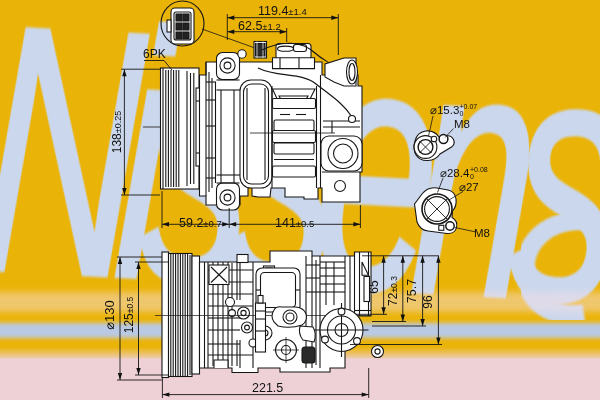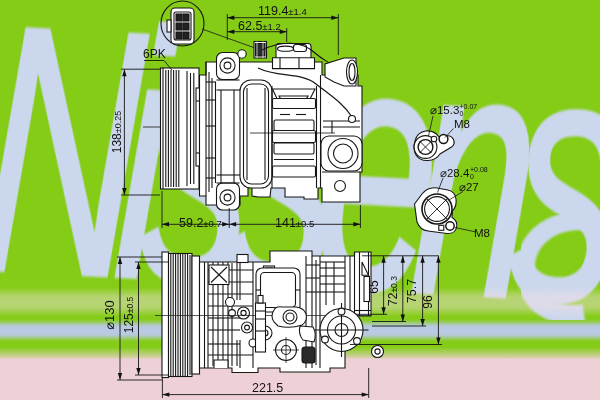--- a/index.html
+++ b/index.html
@@ -1,16 +1,16 @@
 <!DOCTYPE html>
 <html><head>
 <meta charset="utf-8">
 <style>
   html,body{margin:0;padding:0;background:#fff;}
-  #page{position:relative;width:600px;height:400px;overflow:hidden;background:#84cc16;
+  #page{position:relative;width:600px;height:400px;overflow:hidden;background:#eab308;
         font-family:"Liberation Sans", sans-serif;}
   svg{position:absolute;left:0;top:0;}
 </style>
 </head>
 <body>
 <div id="page">
 <svg width="600" height="400" viewBox="0 0 600 400">
 
   <g id="wmark" transform="rotate(3 300 200)">
     <text x="-28" y="285" font-family="Liberation Sans, sans-serif" font-weight="normal" font-style="italic" font-size="350" fill="#cbd7ec" stroke="#cbd7ec" stroke-width="5" transform="scale(0.62,1)" filter="url(#soft)" textLength="1030">Nissens</text>

